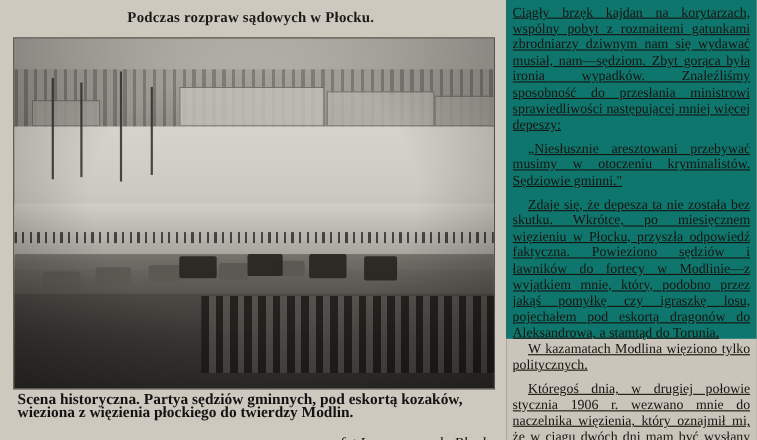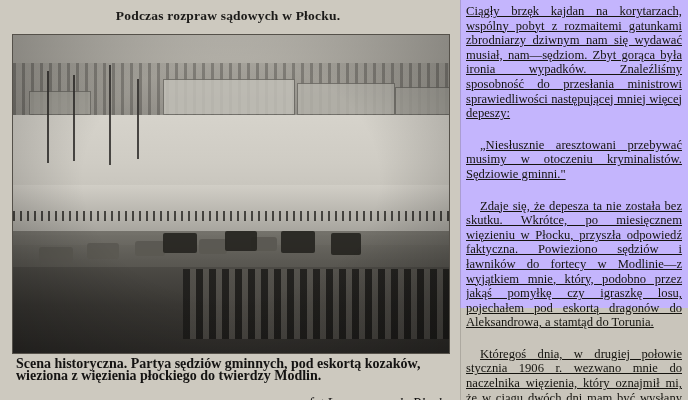--- a/index.html
+++ b/index.html
@@ -10,21 +10,21 @@
     width: 688px;
     height: 400px;
     background: #c9c5bb;
     font-family: "Liberation Serif", serif;
     overflow: hidden;
   }
   .page {
     position: relative;
     width: 688px;
     height: 308px;
-    background: #c4b5fd;
+    background: #0f766e;
     box-sizing: border-box;
   }
   
   .left-col {
     position: absolute;
     left: 0;
     top: 0;
     width: 460px;
     height: 400px;
     background: #cdc9bf;
@@ -173,21 +173,21 @@
     text-align: justify;
     overflow: hidden;
   }
   .right-col p {
     margin: 0 0 0 0;
     text-indent: 14px;
     hyphens: manual;
     text-decoration: underline;
   }
   .right-col p.noindent { text-indent: 0; }
-  .right-col p.gap { margin-top: 17px; }
+  .right-col p.gap { margin-top: 7px; }
   .right-col p.quote { text-indent: 14px; }
   .divider-line {
     position: absolute;
     left: 460px;
     top: 0;
     width: 1px;
     height: 400px;
     background: rgba(90,86,78,0.25);
   }
 </style>
@@ -240,16 +240,17 @@
       <span class="credit">fot Ławrynszczak, Płock.</span>
     </div>
   </div>
 
   <div class="divider-line"></div>
 
   <div class="right-col">
     <p class="noindent">Ciągły brzęk kajdan na korytarzach, wspólny pobyt z rozmaitemi gatunkami zbrodniarzy dziwnym nam się wydawać musiał, nam—sędziom. Zbyt gorąca była ironia wypadków. Znaleźliśmy sposobność do przesłania ministrowi sprawiedliwości następującej mniej więcej depeszy:</p>
     <p class="quote gap">„Niesłusznie aresztowani przebywać musimy w otoczeniu kryminalistów.  Sędziowie gminni."</p>
     <p class="gap">Zdaje się, że depesza ta nie została bez skutku. Wkrótce, po miesięcznem więzieniu w Płocku, przyszła odpowiedź faktyczna. Powieziono sędziów i ławników do fortecy w Modlinie—z wyjątkiem mnie, który, podobno przez jakąś pomyłkę czy igraszkę losu, pojechałem pod eskortą dragonów do Aleksandrowa, a stamtąd do Torunia.</p>
+    <p>W kazamatach Modlina więziono tylko politycznych.</p>
     <p class="gap">Któregoś dnia, w drugiej połowie stycznia 1906 r. wezwano mnie do naczelnika więzienia, który oznajmił mi, że w ciągu dwóch dni mam być wysłany za granicę. Na zapytanie, czy pojedziemy wszyscy razem, nic nie odpowiedział nic. Tej samej nocy po północy rozkazano ośmiu spośród</p>
   </div>
 
 </div>
 
 </body></html>

